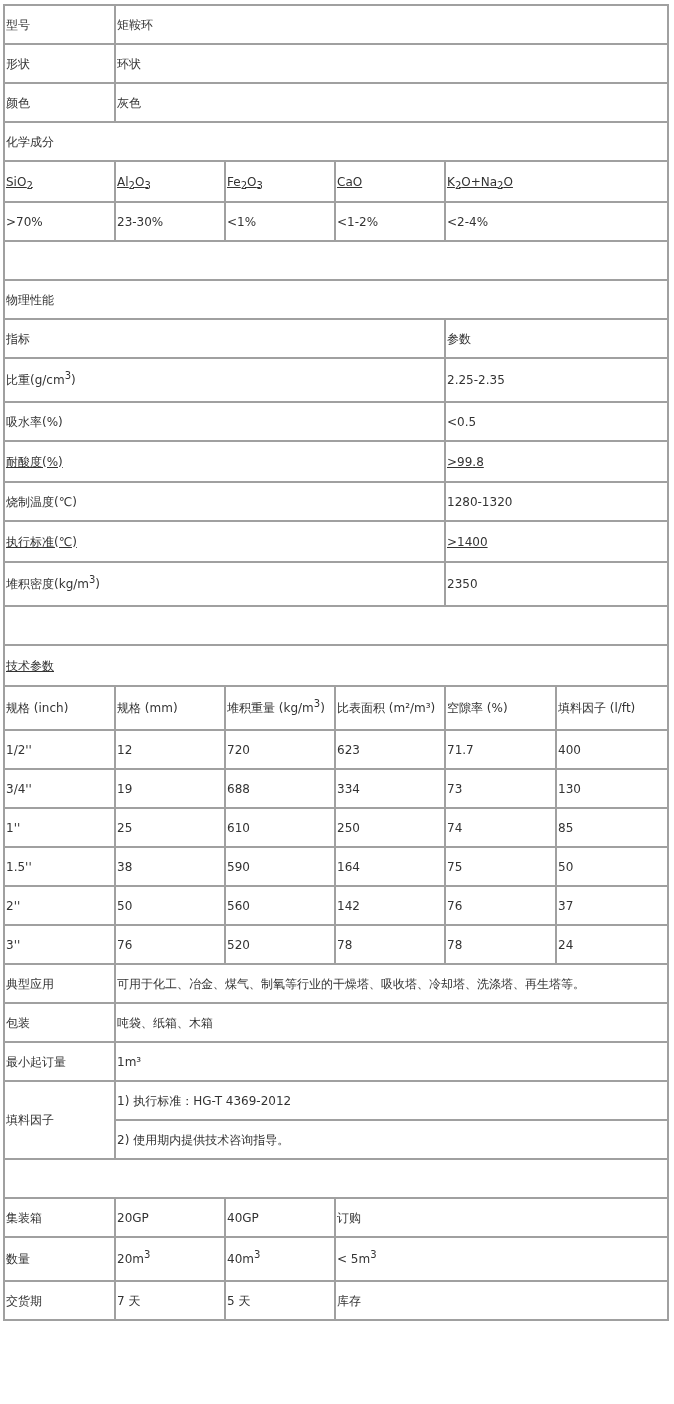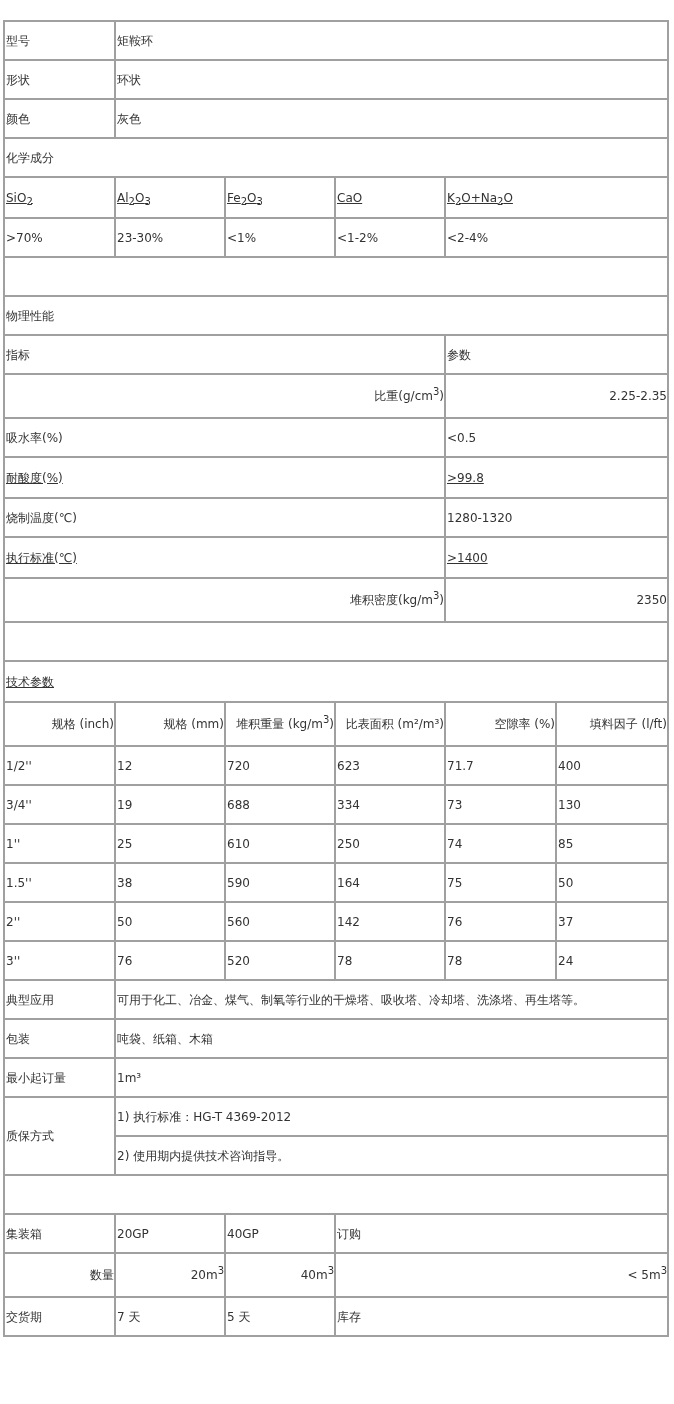--- a/index.html
+++ b/index.html
@@ -1,24 +1,24 @@
 <!DOCTYPE html>
 <html><head>
 <meta charset="utf-8">
 <style>
   html, body { margin: 0; padding: 0; background: #ffffff; }
   body { width: 674px; height: 1404px; position: relative; overflow: hidden;
          font-family: "DejaVu Sans", "Liberation Sans", sans-serif; font-size: 12px; color: #333; }
-  table.spec { position: absolute; left: 3px; top: 20px; width: 664px; border-collapse: collapse;
+  table.spec { position: absolute; left: 3px; top: 4px; width: 664px; border-collapse: collapse;
                table-layout: fixed; border: 2px solid #9a9a9a; }
   table.spec td { border: 2px solid #a0a0a0; padding: 0 0 0 1px; vertical-align: middle;
                   font-size: 12px; line-height: 14px; color: #333; white-space: nowrap; overflow: hidden; }
   tr.h41 td { height: 37px; }
   tr.h43 td { height: 39px; text-decoration: underline; }
-  tr.h46 td { height: 42px; text-align: right; }
+  tr.h46 td { height: 42px; }
   .big { font-size: 14px; margin-top: 29px; }
   sub { font-size: 10px; vertical-align: -3px; line-height: 0; }
   sup { font-size: 10px; vertical-align: 5px; line-height: 0; }
 </style>
 </head>
 <body>
 
 <table class="spec">
   <colgroup>
     <col style="width:111px">
@@ -165,21 +165,21 @@
     </tr>
     <tr class="h41">
       <td>包装</td>
       <td colspan="5">吨袋、纸箱、木箱</td>
     </tr>
     <tr class="h41">
       <td>最小起订量</td>
       <td colspan="5">1m³</td>
     </tr>
     <tr class="h41">
-      <td rowspan="2">质保方式</td>
+      <td rowspan="2">填料因子</td>
       <td colspan="5">1) 执行标准：HG-T 4369-2012</td>
     </tr>
     <tr class="h41">
       <td colspan="5">2) 使用期内提供技术咨询指导。</td>
     </tr>
     <tr class="h41">
       <td colspan="6"></td>
     </tr>
 
     <tr class="h41">

